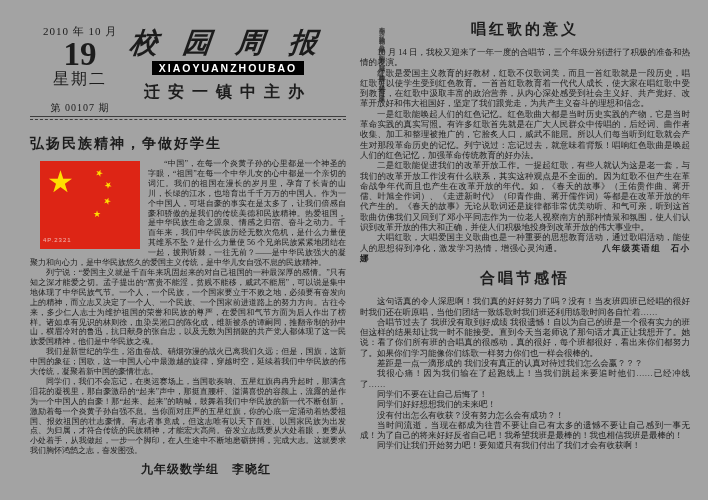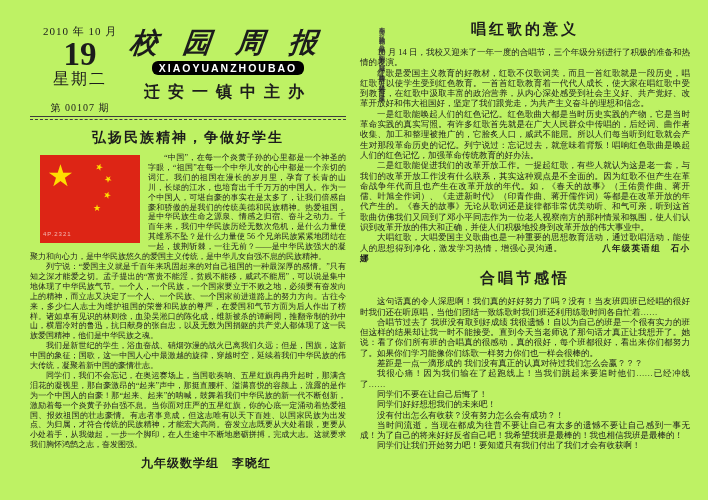--- a/index.html
+++ b/index.html
@@ -1,52 +1,51 @@
 <!DOCTYPE html>
 <html><head>
 <meta charset="utf-8">
 <style>
   html,body{margin:0;padding:0;}
   body{
     width:708px;height:500px;overflow:hidden;background:#ffffff;
     font-family:"Liberation Serif","DejaVu Serif",serif;color:#1c1c1c;
   }
-  .page{position:relative;width:708px;height:500px;background:#bef264;text-decoration:underline;}
+  .page{position:relative;width:708px;height:500px;background:#a3a3a3;text-decoration:underline;}
 
   
   .col-left{position:absolute;left:30px;top:16px;width:316px;}
   .masthead{display:flex;align-items:flex-start;height:96px;}
   .datebox{width:100px;text-align:center;padding-top:8px;flex:none;}
   .date-line{font-size:11px;letter-spacing:1px;}
   .date-day{font-size:33px;font-weight:bold;line-height:30px;}
   .date-weekday{font-size:16px;letter-spacing:2px;}
   .date-issue{font-size:10px;margin-top:11px;letter-spacing:1px;}
   .titlebox{flex:1;text-align:center;padding-top:12px;}
   .paper-title{
     font-size:28px;font-weight:bold;font-style:italic;letter-spacing:9px;
     white-space:nowrap;transform:skewX(-6deg);line-height:30px;
   }
   .paper-pinyin{
     display:inline-block;background:#000;color:#fff;font-weight:bold;
     font-size:10.5px;letter-spacing:2px;padding:1px 7px;margin-top:3px;
     font-family:"Liberation Sans","DejaVu Sans",sans-serif;
-    border-radius:6px;
   }
   .paper-org{font-size:16px;font-weight:bold;letter-spacing:8px;margin-top:6px;white-space:nowrap;}
   .vnotes{
     flex:none;width:60px;height:86px;margin-top:4px;
     writing-mode:vertical-rl;font-size:6px;line-height:7px;color:#3a3a3a;
   }
   .vnote{display:inline-block;margin:2px 1px;letter-spacing:1px;}
   .rule-wrap{margin-top:4px;}
   .rule-solid{border-top:1.3px solid #3c3c3c;margin-bottom:2px;}
   .rule-dashed{border-top:1.3px dashed #3c3c3c;}
   .headline{
-    text-align:center;font-size:14px;font-weight:bold;letter-spacing:2px;
-    margin:9px 0 6px 0;
+    text-align:left;font-size:14px;font-weight:bold;letter-spacing:2px;
+    margin:15px 0 6px 0;
   }
   .article{font-size:8px;line-height:9.9px;text-align:justify;}
   .article .para{margin:0;text-indent:2em;}
   .flag{
     float:left;width:100px;height:88px;background:#dd2515;position:relative;
     margin:2px 8px 2px 10px;
   }
   .star{position:absolute;color:#ffde00;line-height:1;}
   .star-big{font-size:30px;left:7px;top:6px;}
   .star-s1{font-size:9px;left:55px;top:8px;transform:rotate(20deg);}

